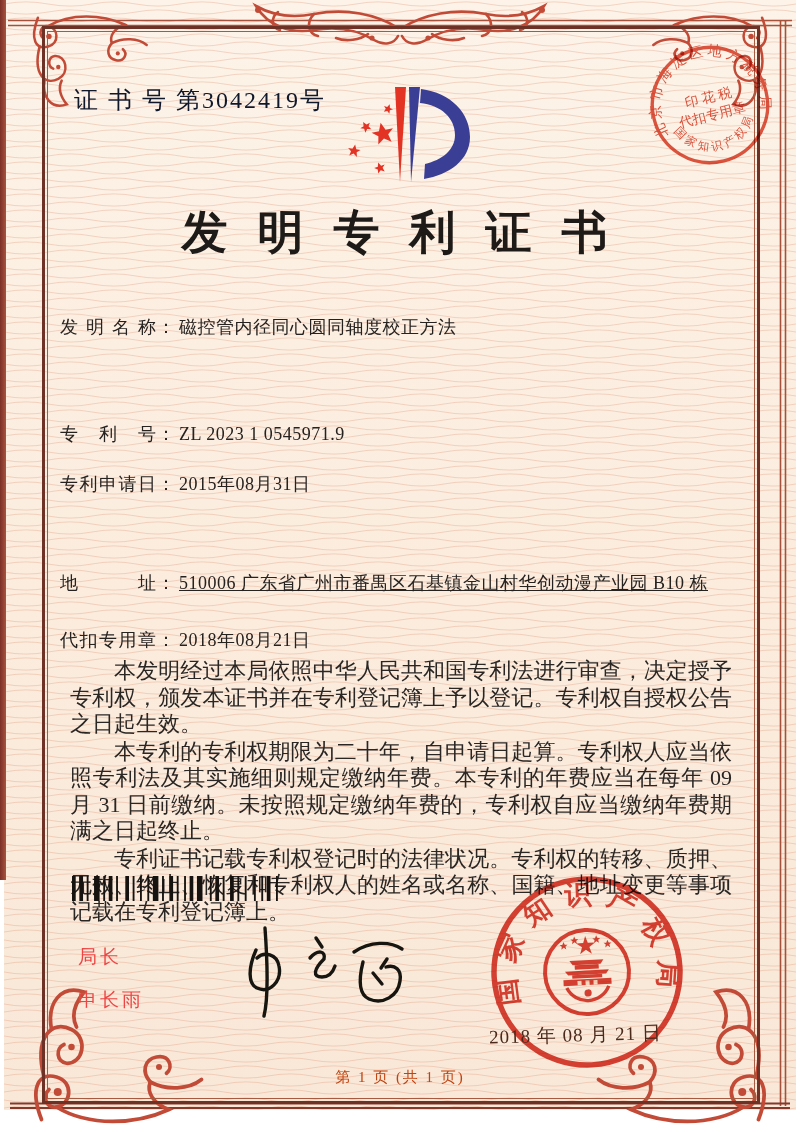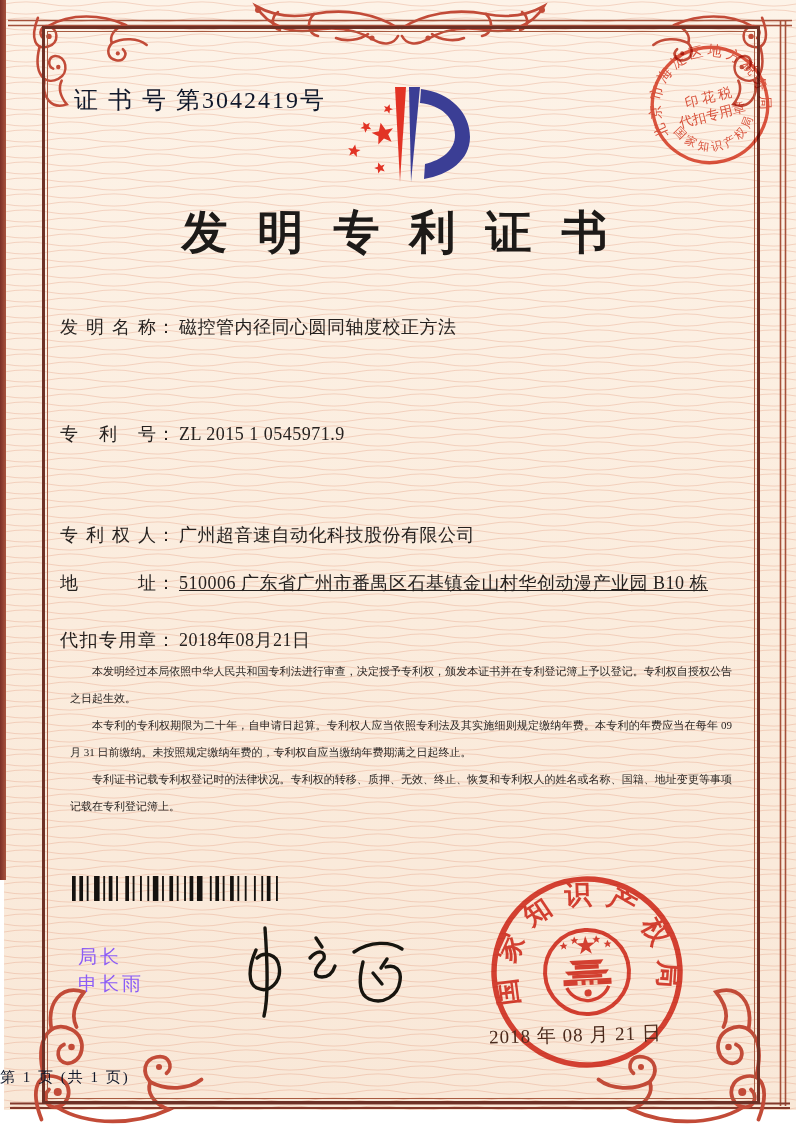--- a/index.html
+++ b/index.html
@@ -38,35 +38,35 @@
     box-sizing:border-box;color:#1d1a18;
   }
 
   .frow{position:absolute;left:60px;width:670px;font-size:18px;line-height:26px;}
   .flabel{display:inline-block;width:96px;text-align:justify;text-align-last:justify;vertical-align:top;}
   .fcolon{display:inline-block;margin:0 4px 0 1px;vertical-align:top;}
   .fvalue{display:inline-block;vertical-align:top;letter-spacing:.5px;}
   .fvalue-addr{width:545px;text-decoration:underline;}
   .frow .sub{position:absolute;left:383px;top:0;white-space:nowrap;}
 
-  .paras{position:absolute;left:70px;top:658px;width:662px;font-size:11px;line-height:26.5px;text-align:justify;color:#2a2624;}
+  .paras{position:absolute;left:70px;top:658px;width:662px;font-size:22px;line-height:26.5px;text-align:justify;color:#2a2624;}
   .paras p{margin:0 0 1px 0;text-indent:2em;}
 
   .barcode{position:absolute;left:72px;top:876px;height:25px;}
 
-  .officer{position:absolute;left:78px;top:944px;font-size:19px;letter-spacing:3px;color:#8b5cf6;}
-  .officer .name{margin-top:1px;}
+  .officer{position:absolute;left:78px;top:944px;font-size:19px;letter-spacing:3px;color:#ef4444;}
+  .officer .name{margin-top:17px;}
   .signature{position:absolute;left:212px;top:916px;width:210px;height:110px;}
 
   .seal{position:absolute;left:487px;top:872px;width:200px;height:200px;mix-blend-mode:multiply;opacity:.93;transform:rotate(-3deg);}
   .seal-date{position:absolute;left:489px;top:1022px;width:200px;font-size:19px;letter-spacing:1px;color:#4b2a1c;transform:rotate(-1.5deg);white-space:nowrap;}
 
   .tax-stamp{position:absolute;left:645px;top:40px;width:130px;height:130px;mix-blend-mode:multiply;opacity:.9;transform:rotate(-14deg);}
 
-  .footer{position:absolute;left:0;top:1068px;width:800px;font-size:15px;letter-spacing:2px;color:#0f172a;}
+  .footer{position:absolute;left:0;top:1068px;width:800px;text-align:center;font-size:15px;letter-spacing:2px;color:#c2410c;}
 
   svg text{font-family:"Liberation Serif","DejaVu Serif",serif;}
 </style>
 </head>
 <body>
 
 <div class="page">
 
   <div class="paper"></div>
   <svg id="gw" viewBox="0 0 792 1110">
@@ -149,24 +149,24 @@
     <text x="0" y="-3" text-anchor="middle" font-size="13" fill="#d8462f">印 花 税</text>
     <text x="0" y="14" text-anchor="middle" font-size="13" fill="#d8462f">代扣专用章</text>
   </svg>
 
   <div class="title">发明专利证书</div>
 
   <div class="frow" style="top:314px">
     <span class="flabel">发明名称</span><span class="fcolon">：</span><span class="fvalue">磁控管内径同心圆同轴度校正方法</span>
   </div>
   <div class="frow" style="top:421px">
-    <span class="flabel">专利号</span><span class="fcolon">：</span><span class="fvalue">ZL 2015 1 0545971.9</span>
-  </div>
-  <div class="frow" style="top:522px">
-    <span class="flabel">专利权人</span><span class="fcolon">：</span><span class="fvalue">广州超音速自动化科技股份有限公司</span>
+    <span class="flabel">专利号</span><span class="fcolon">：</span><span class="fvalue">ZL 2023 1 0545971.9</span>
+  </div>
+  <div class="frow" style="top:471px">
+    <span class="flabel">专利申请日</span><span class="fcolon">：</span><span class="fvalue">2015年08月31日</span>
   </div>
   <div class="frow" style="top:570px">
     <span class="flabel">地址</span><span class="fcolon">：</span><span class="fvalue fvalue-addr">510006 广东省广州市番禺区石基镇金山村华创动漫产业园 B10 栋</span>
   </div>
   <div class="frow" style="top:627px">
     <span class="flabel">代扣专用章</span><span class="fcolon">：</span><span class="fvalue">2018年08月21日</span>
   </div>
 
   <div class="paras">
     <p>本发明经过本局依照中华人民共和国专利法进行审查，决定授予专利权，颁发本证书并在专利登记簿上予以登记。专利权自授权公告之日起生效。</p>

